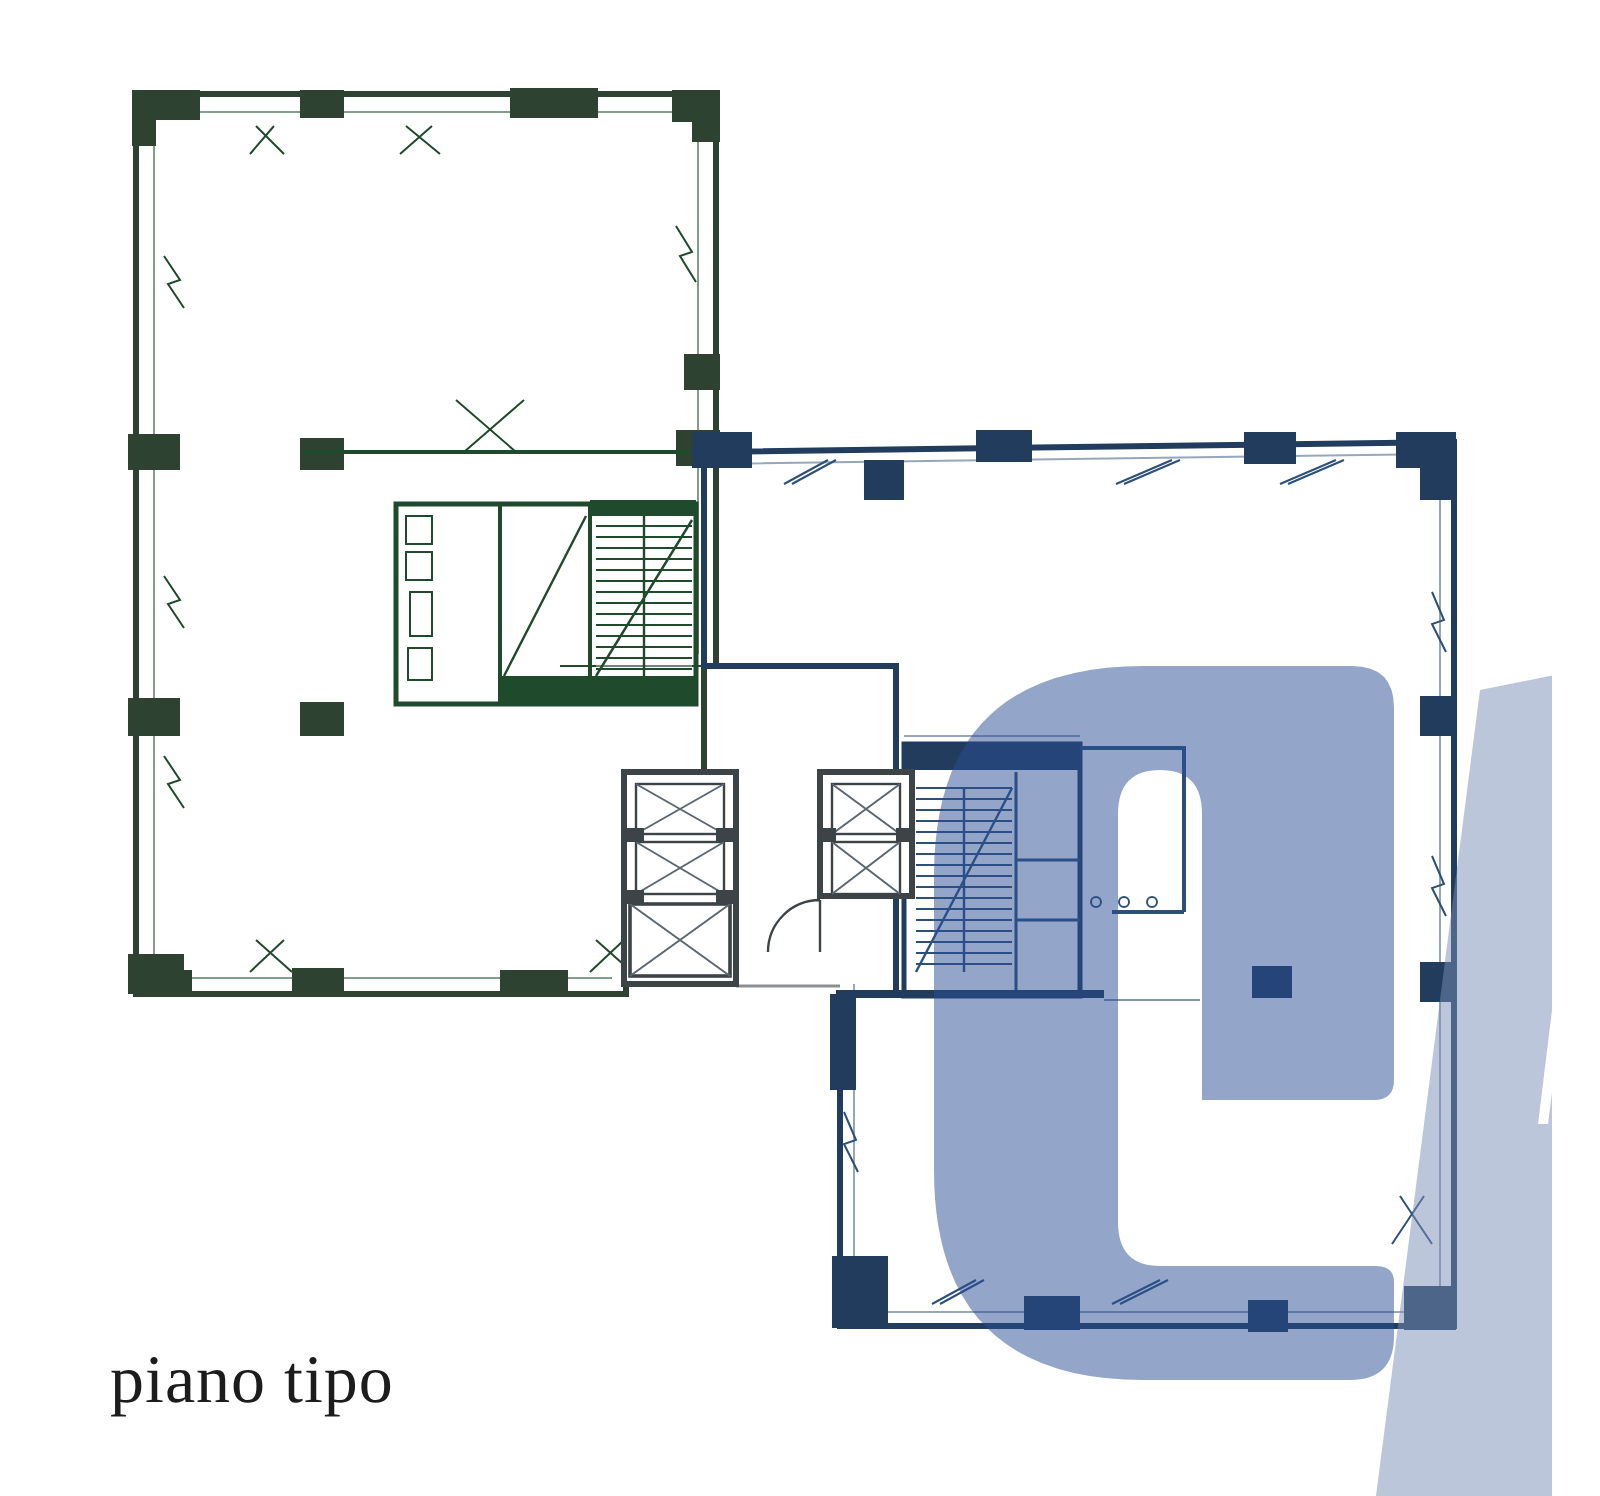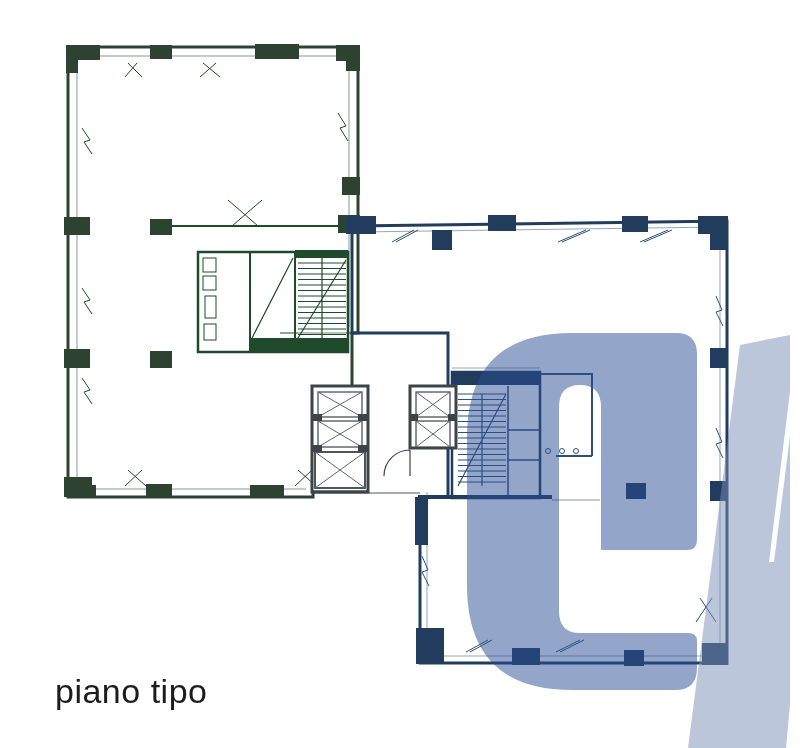--- a/index.html
+++ b/index.html
@@ -1,17 +1,17 @@
 <!DOCTYPE html>
 <html style="--page_bg: #ffffff; --green_fill: #6ec48b; --green_wall: #2e4231; --green_line: #1f4a2b; --blue_fill: #97b8e3; --blue_wall: #223c5e; --blue_line: #2d5078; --core_wall: #3c4448; --watermark_c: rgba(40,75,145,0.50); --watermark_bar: rgba(122,141,181,0.50); --caption_color: #1c1c1c;"><head>
 <meta charset="utf-8">
 <style>
   html,body{margin:0;padding:0;background:var(--page_bg,#fff);}
   #stage{position:relative;width:776px;height:748px;background:var(--page_bg,#fff);overflow:hidden;
-         font-family:Liberation Sans, sans-serif;padding-left:14px;}
+         font-family:Liberation Serif, serif;}
   #plan-svg{position:absolute;left:0;top:0;}
   
   .gf{fill:var(--green_fill);}
   .gw{fill:var(--green_wall);}
   .gws{stroke:var(--green_wall);fill:none;}
   .gls{stroke:var(--green_line);fill:none;}
   .glf{fill:var(--green_line);}
   
   .bf{fill:var(--blue_fill);}
   .bw{fill:var(--blue_wall);}

